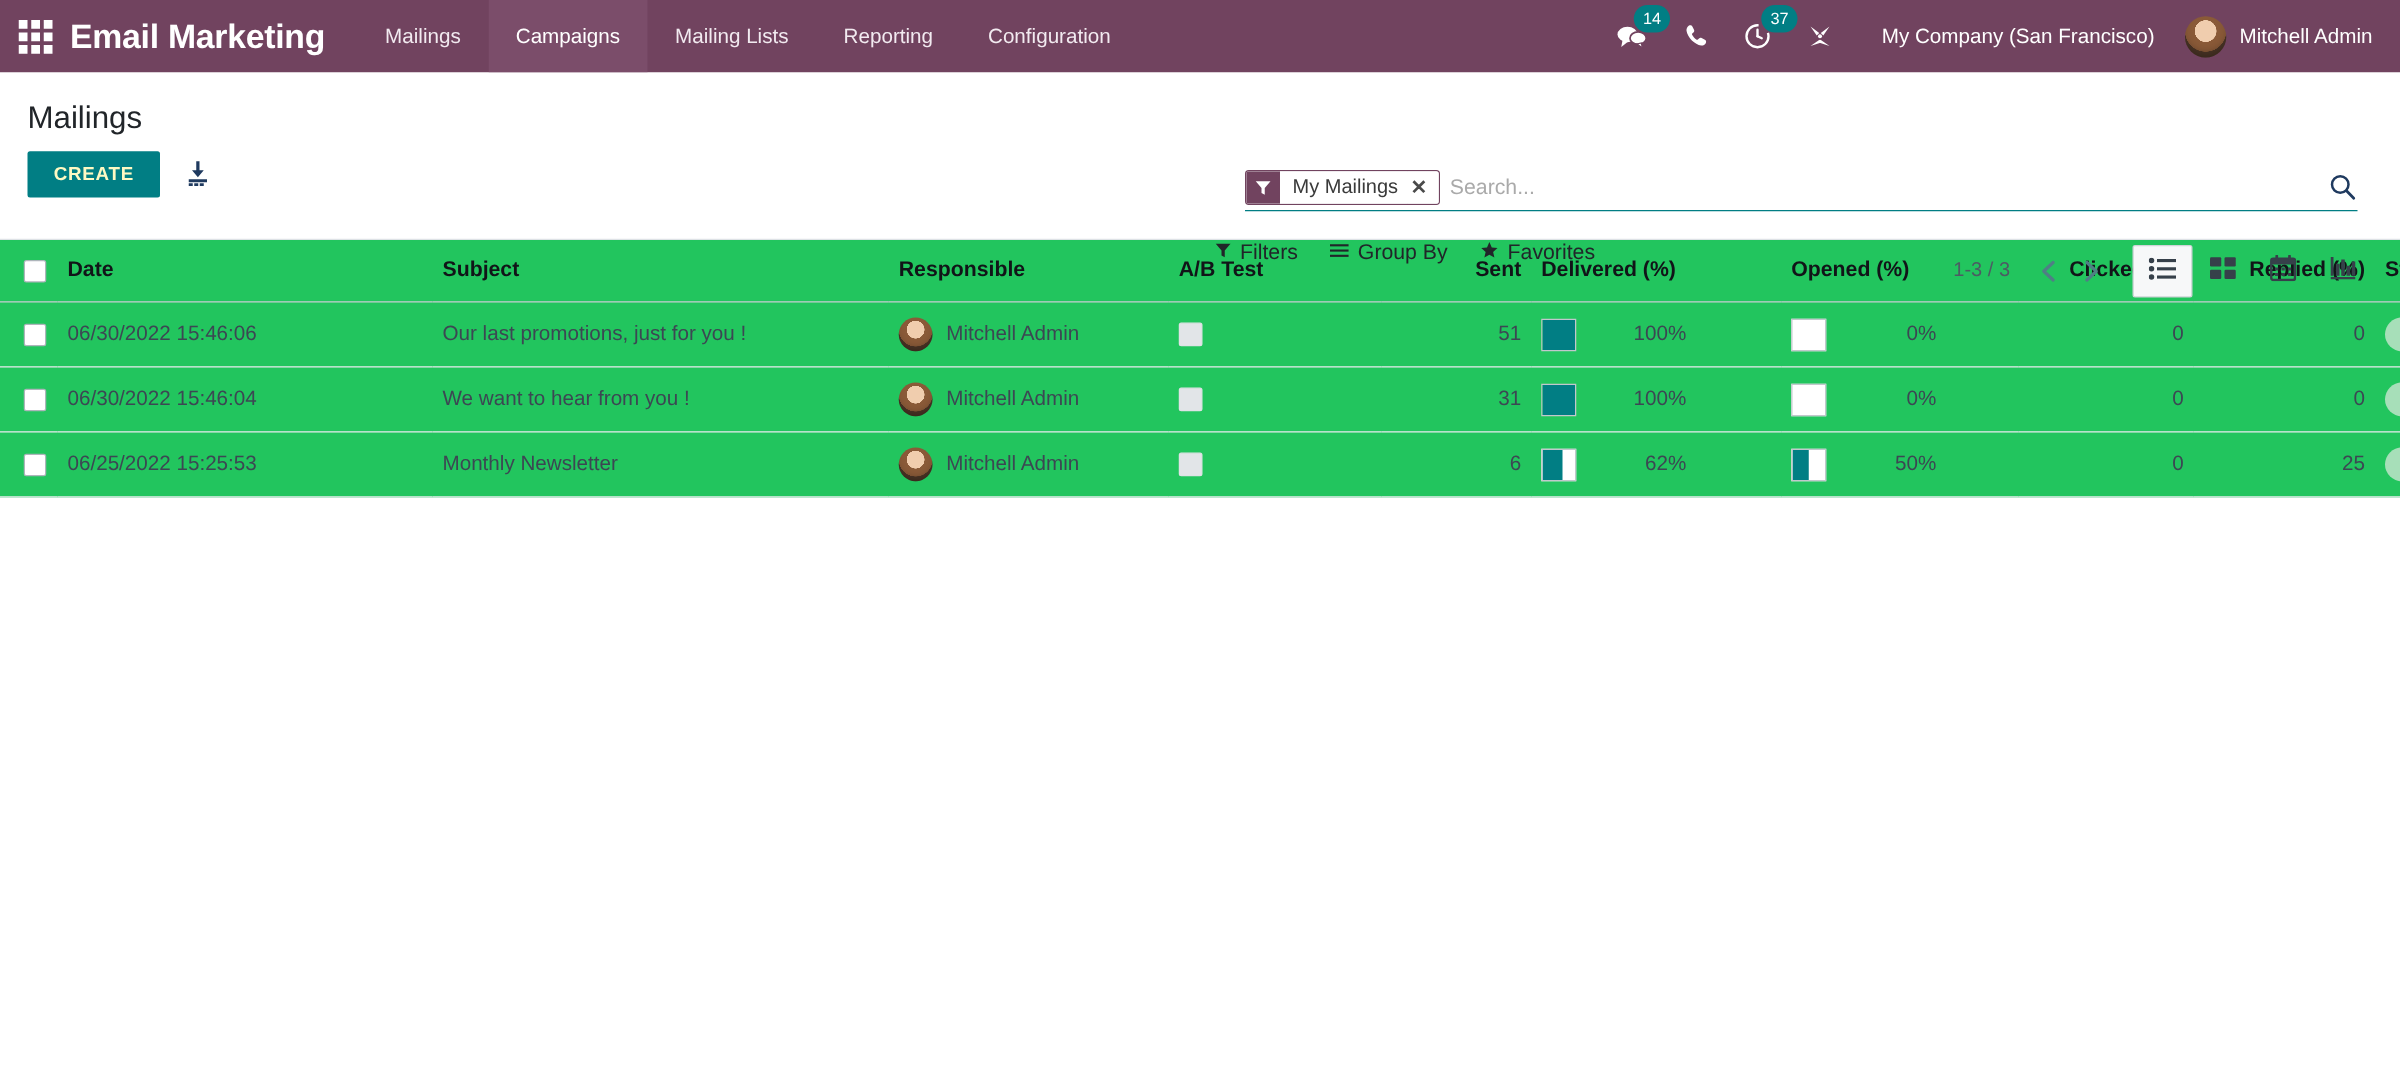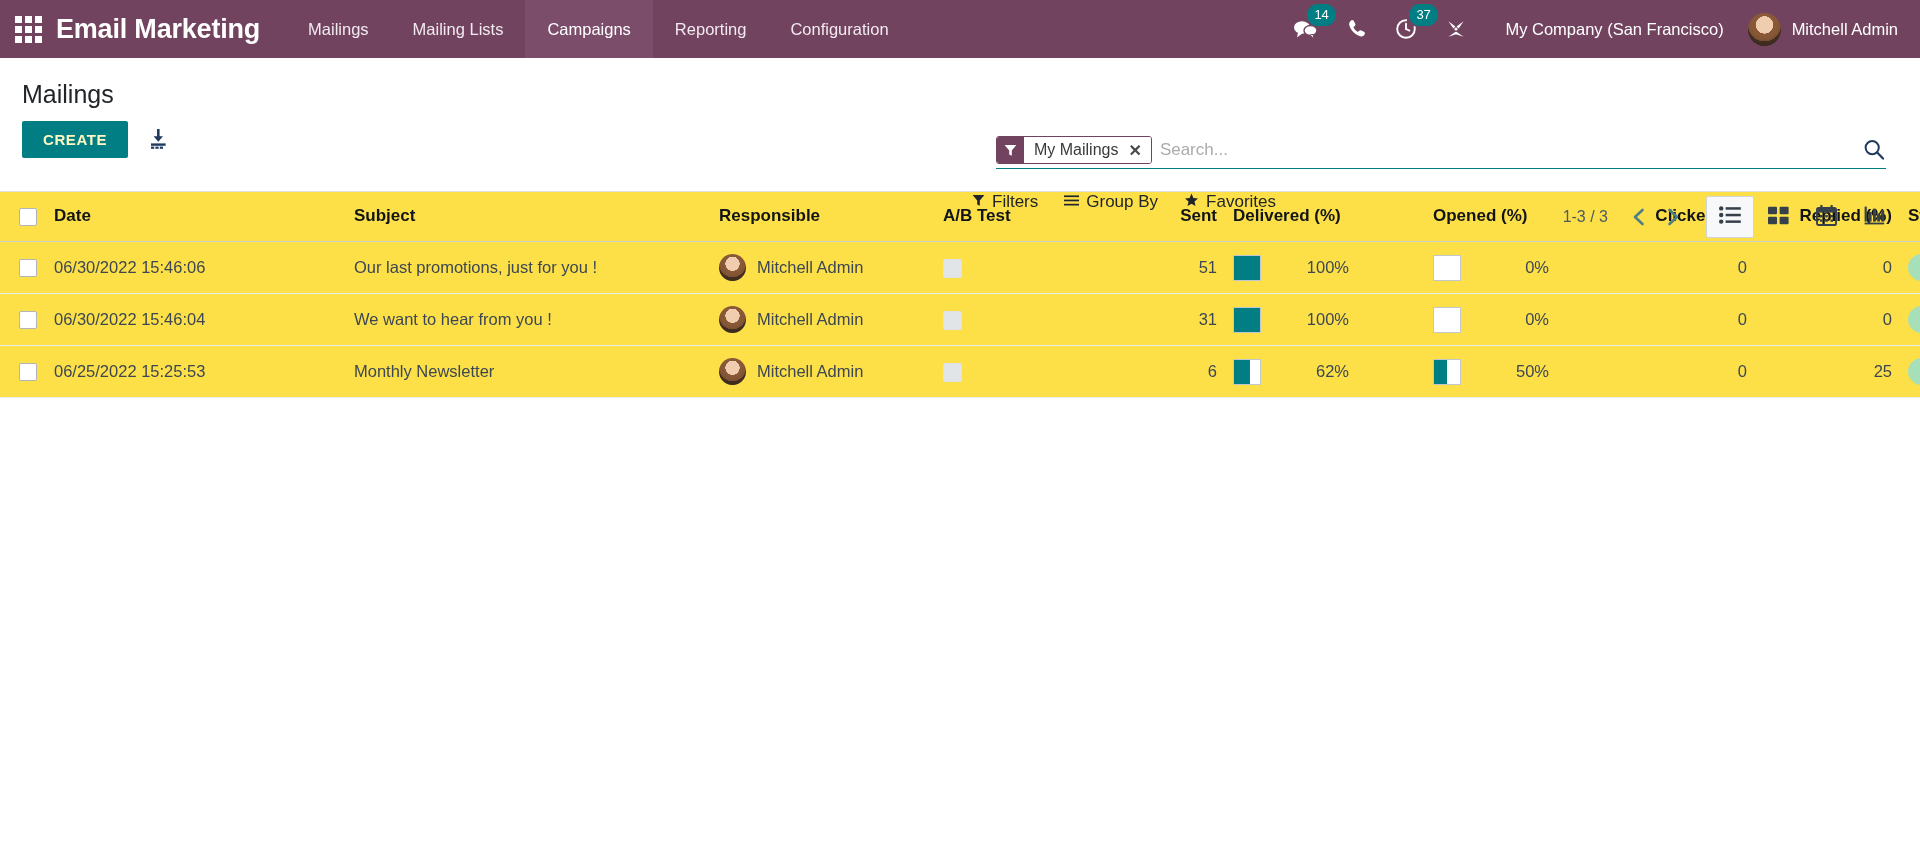--- a/index.html
+++ b/index.html
@@ -259,21 +259,21 @@
     color: #36404a;
     border: 1px solid transparent;
     border-radius: 2px;
   }
   .view-btn.active {
     background: #f7f8f9;
     border-color: #cfd4d8;
   }
 
   
-  .list-wrap { width: 100%; background: #fde047; }
+  .list-wrap { width: 100%; background: #22c55e; }
   table.olist {
     width: 100%;
     border-collapse: collapse;
     table-layout: fixed;
     font-size: 16.5px;
   }
   table.olist thead th {
     font-weight: bold;
     color: #111418;
     text-align: left;
@@ -365,22 +365,22 @@
         <i></i>
         <i></i>
         <i></i>
         <i></i>
     </div>
   </div>
   <div class="brand">Email Marketing</div>
 
   <div class="nav-menus">
     <div class="nav-item">Mailings</div>
+    <div class="nav-item active">Campaigns</div>
     <div class="nav-item">Mailing Lists</div>
-    <div class="nav-item active">Campaigns</div>
     <div class="nav-item">Reporting</div>
     <div class="nav-item">Configuration</div>
   </div>
 
   <div class="nav-spacer"></div>
 
   <div class="sysicons">
     <div class="sysicon">
       <span>
         <svg width="26" height="22" viewBox="0 0 26 22">

